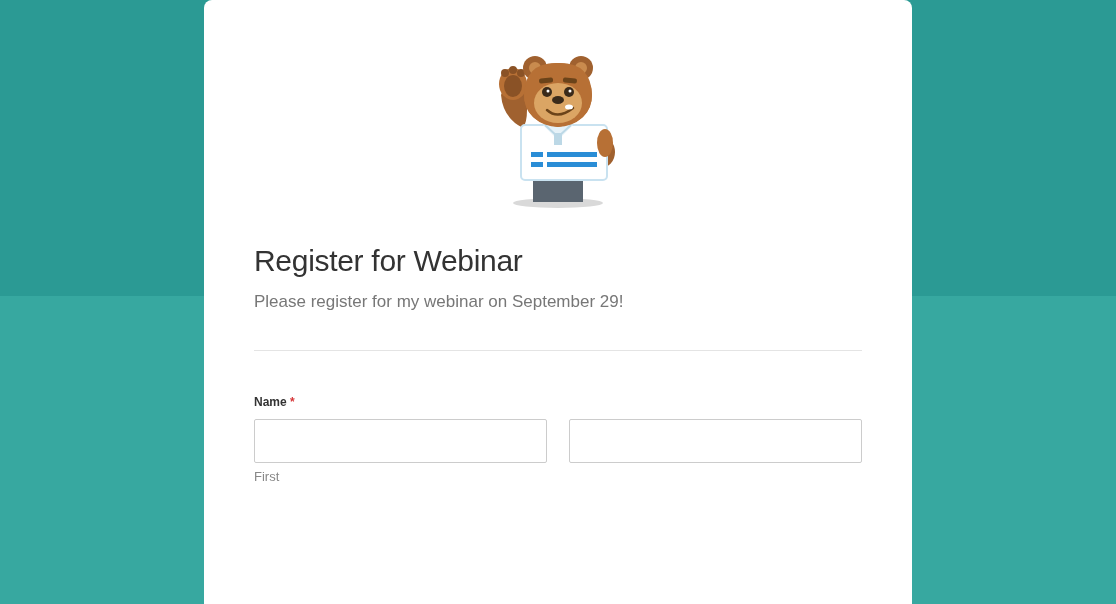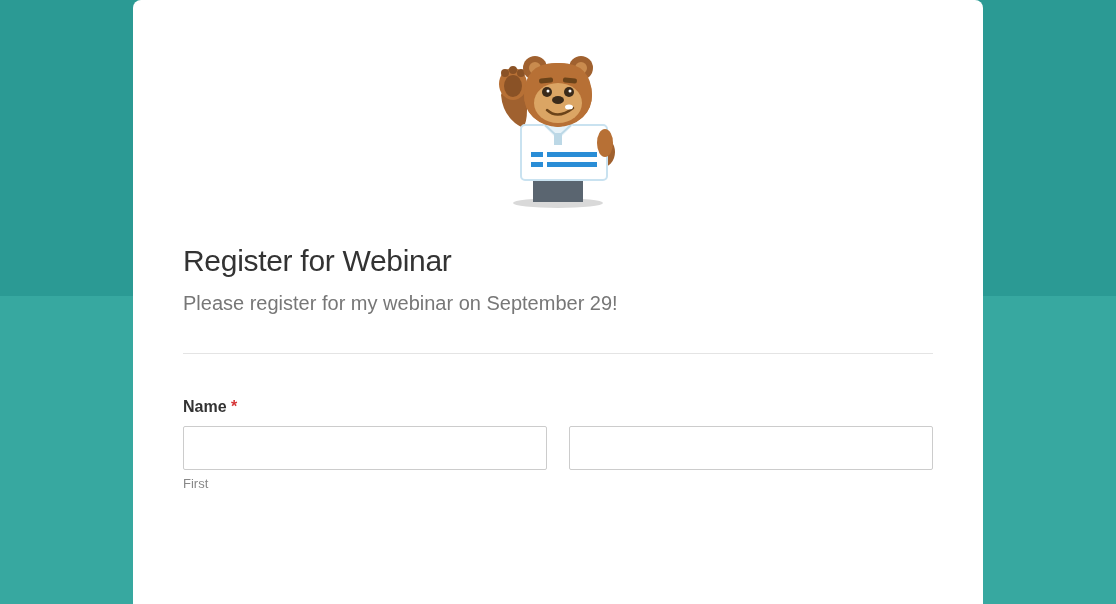--- a/index.html
+++ b/index.html
@@ -5,21 +5,21 @@
     * { margin: 0; padding: 0; box-sizing: border-box; }
     body {
       font-family: -apple-system, BlinkMacSystemFont, "Helvetica Neue", Arial, sans-serif;
       background: linear-gradient(to bottom, #2b9a94 0%, #2b9a94 49%, #37a8a0 49%, #37a8a0 100%);
       min-height: 604px;
       width: 1116px;
       overflow: hidden;
     }
     .form-card {
       background: #fff;
-      width: 850px;
+      width: 708px;
       margin: 0 auto;
       border-radius: 8px 8px 0 0;
       padding: 30px 50px 0 50px;
       min-height: 604px;
     }
     .mascot-wrap {
       text-align: center;
       padding: 10px 0 30px 0;
     }
     .mascot {
@@ -28,31 +28,31 @@
       height: 170px;
     }
     .form-title {
       font-size: 30px;
       font-weight: 400;
       color: #333;
       margin-bottom: 14px;
       letter-spacing: -0.3px;
     }
     .form-desc {
-      font-size: 20px;
+      font-size: 17px;
       color: #777;
       margin-bottom: 38px;
     }
     .divider {
       border: none;
       border-top: 1px solid #e4e4e4;
       margin-bottom: 44px;
     }
     .field-label {
-      font-size: 16px;
+      font-size: 12px;
       font-weight: 700;
       color: #333;
       display: block;
       margin-bottom: 10px;
     }
     .required { color: #d63638; }
     .name-row {
       display: flex;
       gap: 22px;
       margin-bottom: 30px;

